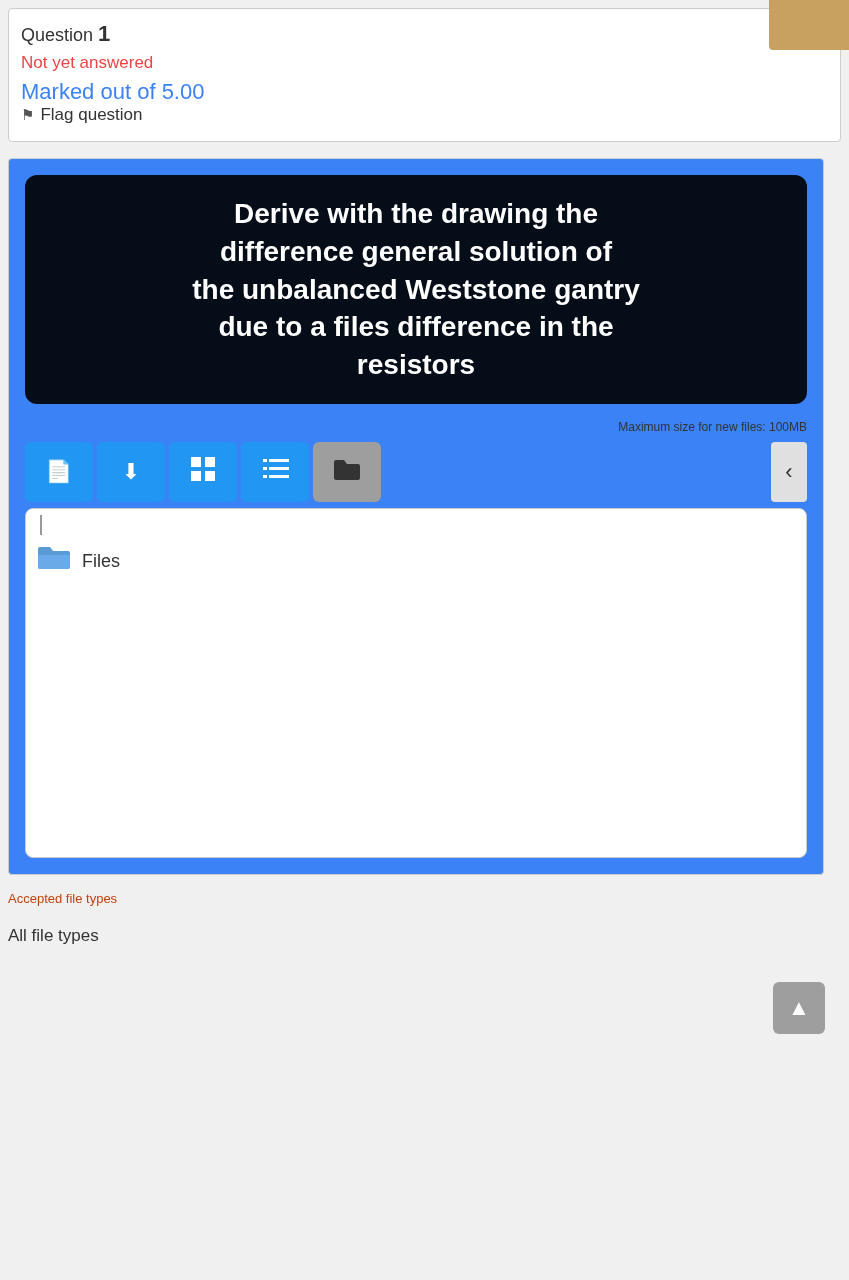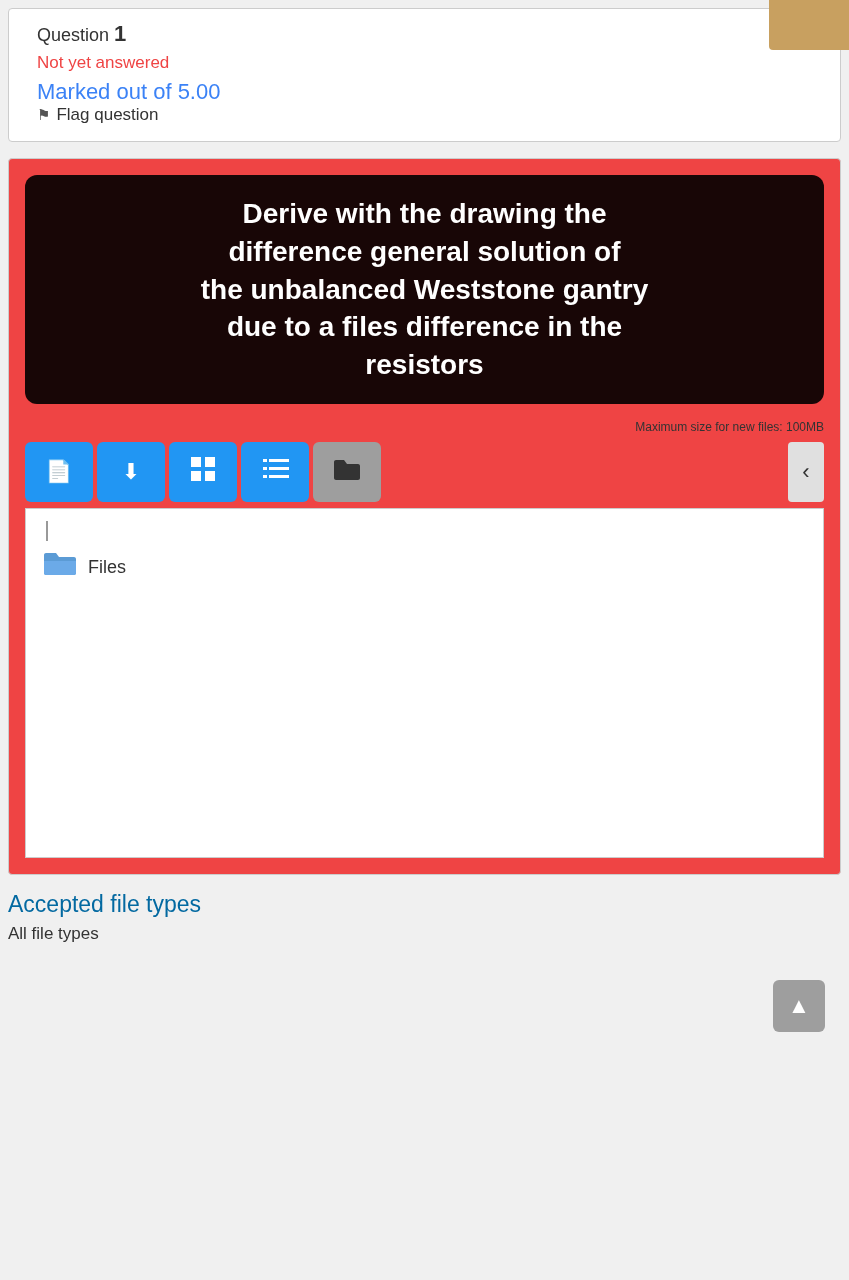--- a/index.html
+++ b/index.html
@@ -23,21 +23,21 @@
       border-bottom-left-radius: 4px;
       overflow: hidden;
     }
 
     
     .question-card {
       margin: 8px 8px 16px 8px;
       background: #fff;
       border: 1px solid #ccc;
       border-radius: 4px;
-      padding: 12px 16px 16px 28px;
+      padding: 12px 16px 16px 12px;
     }
 
     .question-number {
       font-size: 18px;
       font-weight: normal;
       color: #333;
       margin-bottom: 6px;
     }
 
     .question-number strong {
@@ -65,22 +65,22 @@
       cursor: pointer;
     }
 
     .flag-icon {
       font-size: 15px;
       color: #555;
     }
 
     
     .question-content {
-      margin: 0 8px 16px 8px;
-      background: #ef4444;
+      margin: 0 25px 16px 8px;
+      background: #3b82f6;
       border: 1px solid #ccc;
       border-radius: 4px;
       padding: 16px;
       position: relative;
     }
 
     
     .question-overlay {
       background: rgba(0, 0, 0, 0.9);
       border-radius: 12px;
@@ -144,24 +144,24 @@
       align-items: center;
       justify-content: center;
       font-size: 22px;
       color: #333;
       margin-left: auto;
     }
 
     
     .file-browser {
       border: 1px solid #ccc;
-      border-radius: 0;
+      border-radius: 8px;
       min-height: 350px;
       background: #fff;
-      padding: 12px;
+      padding: 6px;
     }
 
     .file-tree-line {
       width: 2px;
       height: 20px;
       background: #999;
       margin-left: 8px;
       margin-bottom: 2px;
     }
 
@@ -176,23 +176,23 @@
       font-size: 28px;
     }
 
     .file-name {
       font-size: 18px;
       color: #333;
     }
 
     
     .accepted-types {
-      margin: 12px 0 6px 0;
-      font-size: 23px;
-      color: #0369a1;
+      margin: 12px 0 20px 0;
+      font-size: 13px;
+      color: #c2410c;
     }
 
     .all-file-types {
       font-size: 17px;
       color: #333;
       margin-bottom: 24px;
     }
 
     .scroll-top-btn {
       position: absolute;

